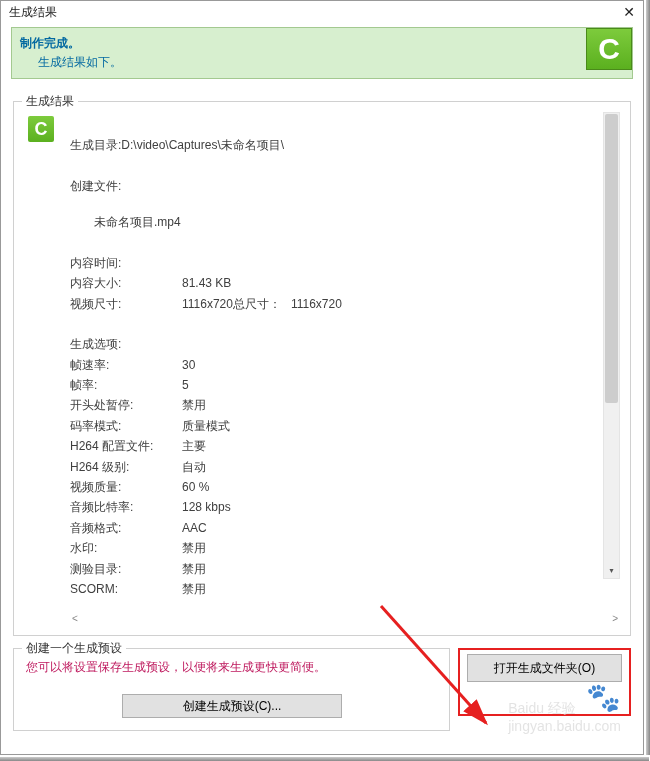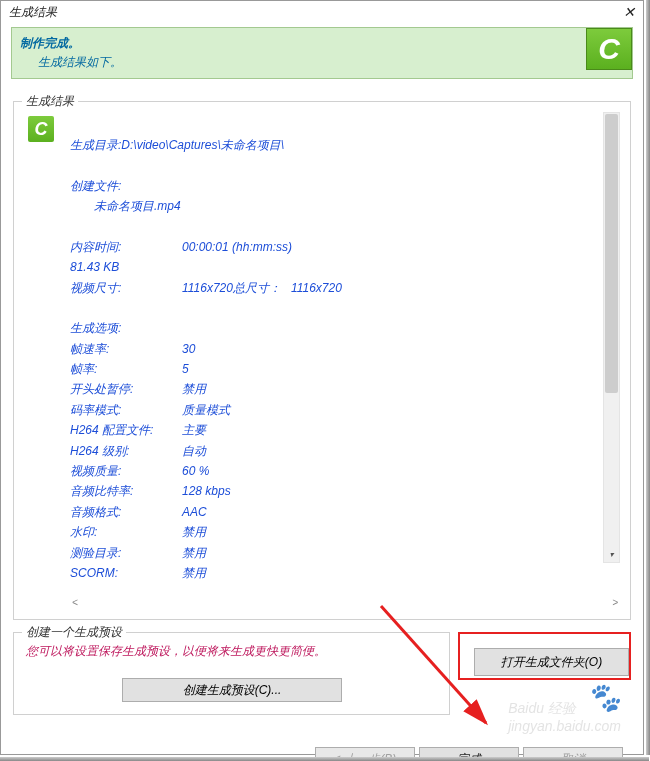--- a/index.html
+++ b/index.html
@@ -1,52 +1,52 @@
 <!DOCTYPE html>
 <html><head>
   <meta charset="utf-8">
   <style>
     * { margin: 0; padding: 0; box-sizing: border-box; font-family: "Microsoft YaHei", "SimSun", Arial, sans-serif; }
     body { width: 650px; height: 761px; background: #fff; position: relative; }
-    .outer-border { width: 644px; height: 755px; border: 1px solid #999; position: relative; background: #fff; font-style: italic; }
+    .outer-border { width: 644px; height: 755px; border: 1px solid #999; position: relative; background: #fff; }
     .right-edge { position: absolute; right: 0; top: 0; width: 4px; height: 755px; background: linear-gradient(to right, #ccc, #888); }
     .bottom-edge { position: absolute; bottom: 0; left: 0; width: 649px; height: 4px; background: linear-gradient(to bottom, #ccc, #888); }
     .titlebar { height: 22px; display: flex; align-items: center; justify-content: space-between; padding: 0 4px 0 8px; font-size: 12px; color: #222; }
     .close-x { font-size: 14px; color: #222; cursor: default; line-height: 1; padding: 2px 4px; }
     .header-band { background: #d7efcf; border: 1px solid #a3c990; margin: 4px 10px 0 10px; padding: 6px 8px; display: flex; position: relative; min-height: 42px; }
     .header-text { font-size: 12px; color: #0369a1; line-height: 1.6; }
     .header-text .line1 { font-weight: bold; }
     .header-text .line2 { padding-left: 18px; }
     .logo-big { position: absolute; right: 0; top: 0; width: 46px; height: 42px; background: linear-gradient(to bottom, #7dcb3c, #5bb01f); border: 1px solid #4a8a1a; display: flex; align-items: center; justify-content: center; }
     .logo-big .c { color: #fff; font-size: 30px; font-weight: bold; font-family: Arial; }
     .fieldset { border: 1px solid #d0d0d0; margin: 22px 12px 0 12px; padding: 8px; position: relative; }
     .fieldset-legend { position: absolute; top: -9px; left: 8px; background: #fff; padding: 0 4px; font-size: 12px; color: #333; }
     .results-box { display: flex; }
     .results-icon { width: 40px; flex-shrink: 0; padding: 6px 0 0 6px; }
     .logo-small { width: 26px; height: 26px; background: linear-gradient(to bottom, #7dcb3c, #5bb01f); border-radius: 2px; display: flex; align-items: center; justify-content: center; }
     .logo-small .c { color: #fff; font-size: 18px; font-weight: bold; font-family: Arial; }
     .results-scroll { flex: 1; overflow: hidden; position: relative; padding-right: 22px; }
-    .results-content { font-size: 12px; color: #1d4ed8; line-height: 1.7; padding: 4px 0 6px 8px; white-space: pre-wrap; word-break: break-all; }
-    .results-content .indent { padding-left: 24px; display: block; }
+    .results-content { font-size: 12px; color: #404040; line-height: 1.7; padding: 4px 0 6px 8px; white-space: pre-wrap; word-break: break-all; }
+    .results-content .indent { padding-left: 24px; display: block; margin-top: 16px; }
     .results-content .row { display: flex; align-items: flex-end; }
     .results-content .lbl { min-width: 112px; }
     .scrollbar-vert { position: absolute; right: 2px; top: 2px; width: 17px; height: calc(100% - 28px); background: #f0f0f0; border: 1px solid #e4e4e4; }
     .scroll-thumb { position: absolute; left: 1px; top: 1px; width: 13px; height: 62%; background: #cdcdcd; border-radius: 2px; }
     .scroll-arrow-up, .scroll-arrow-down { position: absolute; left: 0; width: 15px; height: 14px; font-size: 8px; color: #555; text-align: center; line-height: 14px; }
     .scroll-arrow-up { top: 0; }
     .scroll-arrow-down { bottom: 0; }
     .scrollbar-horiz { height: 18px; margin-top: 4px; display: flex; align-items: center; padding: 0 4px 0 50px; color: #888; font-size: 10px; }
     .scrollbar-horiz .arr-left { margin-right: auto; }
     .preset-row { display: flex; margin: 12px 12px 0 12px; }
     .preset-fieldset { border: 1px solid #d0d0d0; flex: 1; padding: 10px 11px 12px 12px; position: relative; }
     .preset-text { font-size: 12px; color: #be185d; }
     .preset-btn { margin: 18px auto 0 auto; width: 220px; height: 24px; background: #e1e1e1; border: 1px solid #adadad; font-size: 12px; display: flex; align-items: center; justify-content: center; cursor: default; }
     .open-folder-box { width: 173px; margin-left: 8px; padding-top: 8px; }
     .open-folder-btn { width: 155px; height: 28px; margin: 0 auto; background: #e1e1e1; border: 1px solid #adadad; font-size: 12px; display: flex; align-items: center; justify-content: center; cursor: default; }
-    .red-outline { border: 2px solid #e62020; padding: 14px; height: 48px; }
+    .red-outline { border: 2px solid #e62020; padding: 4px; height: 68px; }
     .footer-row { display: flex; justify-content: flex-end; padding: 32px 20px 0 0; gap: 4px; }
     .foot-btn { min-width: 100px; height: 24px; font-size: 12px; display: flex; align-items: center; justify-content: center; border: 1px solid #adadad; }
     .foot-btn.disabled { color: #a0a0a0; background: #e8e8e8; }
     .foot-btn.primary { background: #e1e1e1; color: #222; cursor: default; }
     .arrow-annot { position: absolute; left: 375px; top: 600px; pointer-events: none; }
     .watermark { position: absolute; right: 22px; bottom: 20px; color: #ddd; font-size: 14px; pointer-events: none; opacity: 0.8; }
     .paw { position: absolute; right: 22px; bottom: 40px; color: #e8e8e8; font-size: 28px; pointer-events: none; opacity: 0.8; }
   </style>
 </head>
 <body>
@@ -74,21 +74,21 @@
         <div class="logo-small">
             <span class="c">C</span>
           </div>
       </div>
       <div class="results-scroll">
         <div class="results-content">
 <span>生成目录:</span><span>D:\video\Captures\未命名项目\</span>
 
 <span>创建文件:</span>
 <span class="indent">未命名项目.mp4</span>
-<div class="row"><span class="lbl"><span>内容时间:</span> </span><span>00:00:01 (hh:mm:ss)</span></div><div class="row"><span>81.43 KB</span></div><div class="row"><span class="lbl"><span>视频尺寸:</span> </span><span>1116x720总尺寸：   1116x720</span></div>
+<div class="row"><span class="lbl"><span>内容时间:</span> </span></div><div class="row"><span class="lbl"><span>内容大小:</span> </span><span>81.43 KB</span></div><div class="row"><span class="lbl"><span>视频尺寸:</span> </span><span>1116x720总尺寸：   1116x720</span></div>
 <span>生成选项:</span>
 <div class="row"><span class="lbl">帧速率:</span><span>30</span></div><div class="row"><span class="lbl">帧率:</span><span>5</span></div><div class="row"><span class="lbl">开头处暂停:</span><span>禁用</span></div><div class="row"><span class="lbl">码率模式:</span><span>质量模式</span></div><div class="row"><span class="lbl">H264 配置文件:</span><span>主要</span></div><div class="row"><span class="lbl">H264 级别:</span><span>自动</span></div><div class="row"><span class="lbl">视频质量:</span><span>60 %</span></div><div class="row"><span class="lbl">音频比特率:</span><span>128 kbps</span></div><div class="row"><span class="lbl">音频格式:</span><span>AAC</span></div><div class="row"><span class="lbl">水印:</span><span>禁用</span></div><div class="row"><span class="lbl">测验目录:</span><span>禁用</span></div><div class="row"><span class="lbl">SCORM:</span><span>禁用</span></div></div>
         <div class="scrollbar-vert">
           <div class="scroll-arrow-up">▴</div>
           <div class="scroll-thumb"></div>
           <div class="scroll-arrow-down">▾</div>
         </div>
       </div>
     </div>
     <div class="scrollbar-horiz">

